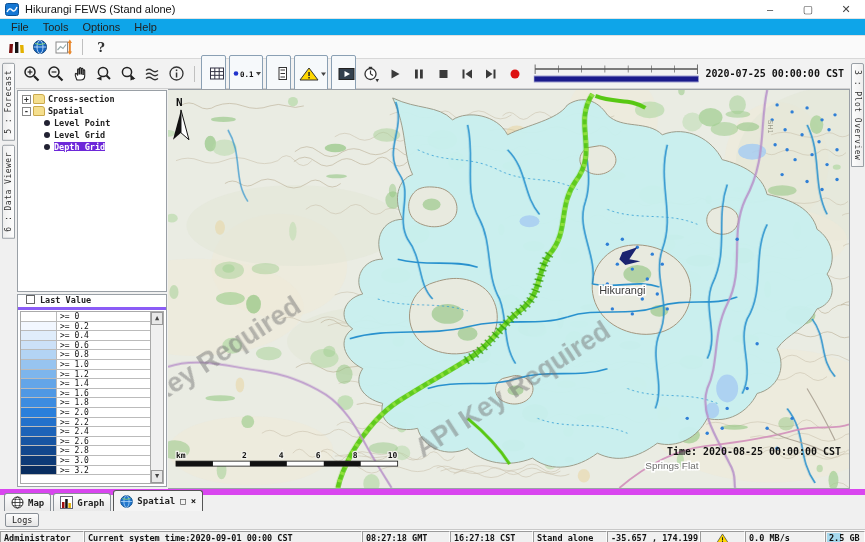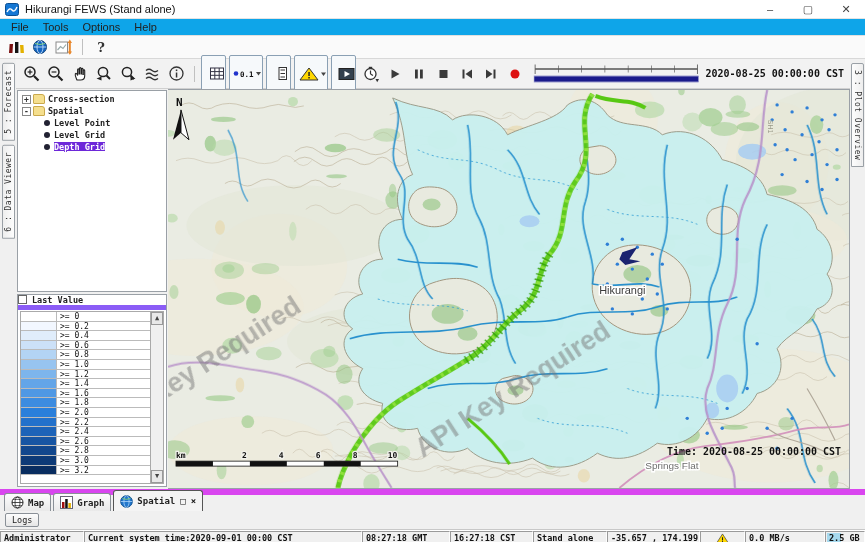--- a/index.html
+++ b/index.html
@@ -29,21 +29,21 @@
   .tl-date{font-size:10px;font-weight:bold;color:#111;white-space:nowrap;margin-right:2px;}
   .mainrow{flex:1;display:flex;min-height:0;}
   .leftpanel{width:152px;display:flex;flex-direction:column;background:#f0f0f0;}
   .treepanel{height:202px;background:#fff;border:1px solid #9aa0a6;margin:1px 1px 0 1px;overflow:hidden;padding-top:2px;}
   .trow{display:flex;align-items:center;height:12px;font-size:8.5px;font-weight:bold;color:#222;white-space:nowrap;}
   .trow .exp{width:9px;height:9px;border:1px solid #888;background:#fff;font-size:8px;line-height:7px;text-align:center;color:#333;margin:0 2px 0 4px;flex:none;}
   .trow .folder{width:12px;height:10px;background:#f5df8e;border:1px solid #caa94c;border-radius:1px 3px 1px 1px;margin-right:3px;flex:none;}
   .trow .bullet{width:6px;height:6px;border-radius:50%;background:#223;margin:0 4px 0 26px;flex:none;}
   .trow .tlabel.sel{background:#6d28d9;color:#fff;text-decoration:underline;}
   .legendpanel{height:193px;background:#fff;border:1px solid #9aa0a6;margin:2px 1px 0 1px;display:flex;flex-direction:column;overflow:hidden;}
-  .lv-row{display:flex;height:15px;border-bottom:5px solid #8b5cf6;padding-left:0;flex:none;}
+  .lv-row{display:flex;height:15px;border-bottom:3px solid #8b5cf6;padding-left:8px;flex:none;}
   .cb{width:9px;height:9px;border:1px solid #666;background:#fff;margin-right:5px;flex:none;}
   .lv-label{font-size:8.5px;font-weight:bold;color:#222;}
   .legendbody{flex:1;display:flex;border:1px solid #aaa;margin:1px 2px 2px 2px;min-height:0;}
   .legendtable{flex:1;overflow:hidden;}
   .lrow{display:flex;height:9.6px;border-bottom:1px solid #bbb;}
   .lrow .sw{width:36px;border-right:1px solid #bbb;flex:none;}
   .lrow .ll{flex:1;font-size:8px;color:#111;padding-left:3px;line-height:9.5px;white-space:nowrap;}
   .lscroll{width:13px;background:#f0f0f0;border-left:1px solid #aaa;display:flex;flex-direction:column;}
   .larrow{height:13px;border:1px solid #999;background:#e8e8e8;font-size:7px;text-align:center;line-height:11px;color:#444;}
   .lscroll .track{flex:1;}
@@ -260,21 +260,21 @@
           <line x1="311" y1="1.5" x2="311" y2="11" stroke="#555" stroke-width="1.6"></line>
           <line x1="48" y1="2.5" x2="48" y2="9.5" stroke="#555" stroke-width="1.2"></line>
           <line x1="92" y1="2.5" x2="92" y2="9.5" stroke="#555" stroke-width="1.2"></line>
           <line x1="136" y1="2.5" x2="136" y2="9.5" stroke="#555" stroke-width="1.2"></line>
           <line x1="180" y1="2.5" x2="180" y2="9.5" stroke="#555" stroke-width="1.2"></line>
           <line x1="224" y1="2.5" x2="224" y2="9.5" stroke="#555" stroke-width="1.2"></line>
           <line x1="268" y1="2.5" x2="268" y2="9.5" stroke="#555" stroke-width="1.2"></line>
           <rect x="2" y="13" width="311" height="6" fill="#1a1a8c" stroke="#9a9ace" stroke-width="1"></rect>
         </svg>
       </span>
-      <span class="tl-date">2020-08-25 00:00:00 CST</span>
+      <span class="tl-date">2020-07-25 00:00:00 CST</span>
     </div>
 
     <div class="mainrow">
 
       <div class="leftpanel">
         <div class="treepanel" id="tree">
             <div class="trow">
               <span class="exp">+</span>
               <span class="folder"></span>
               <span class="tlabel">Cross-section</span>

